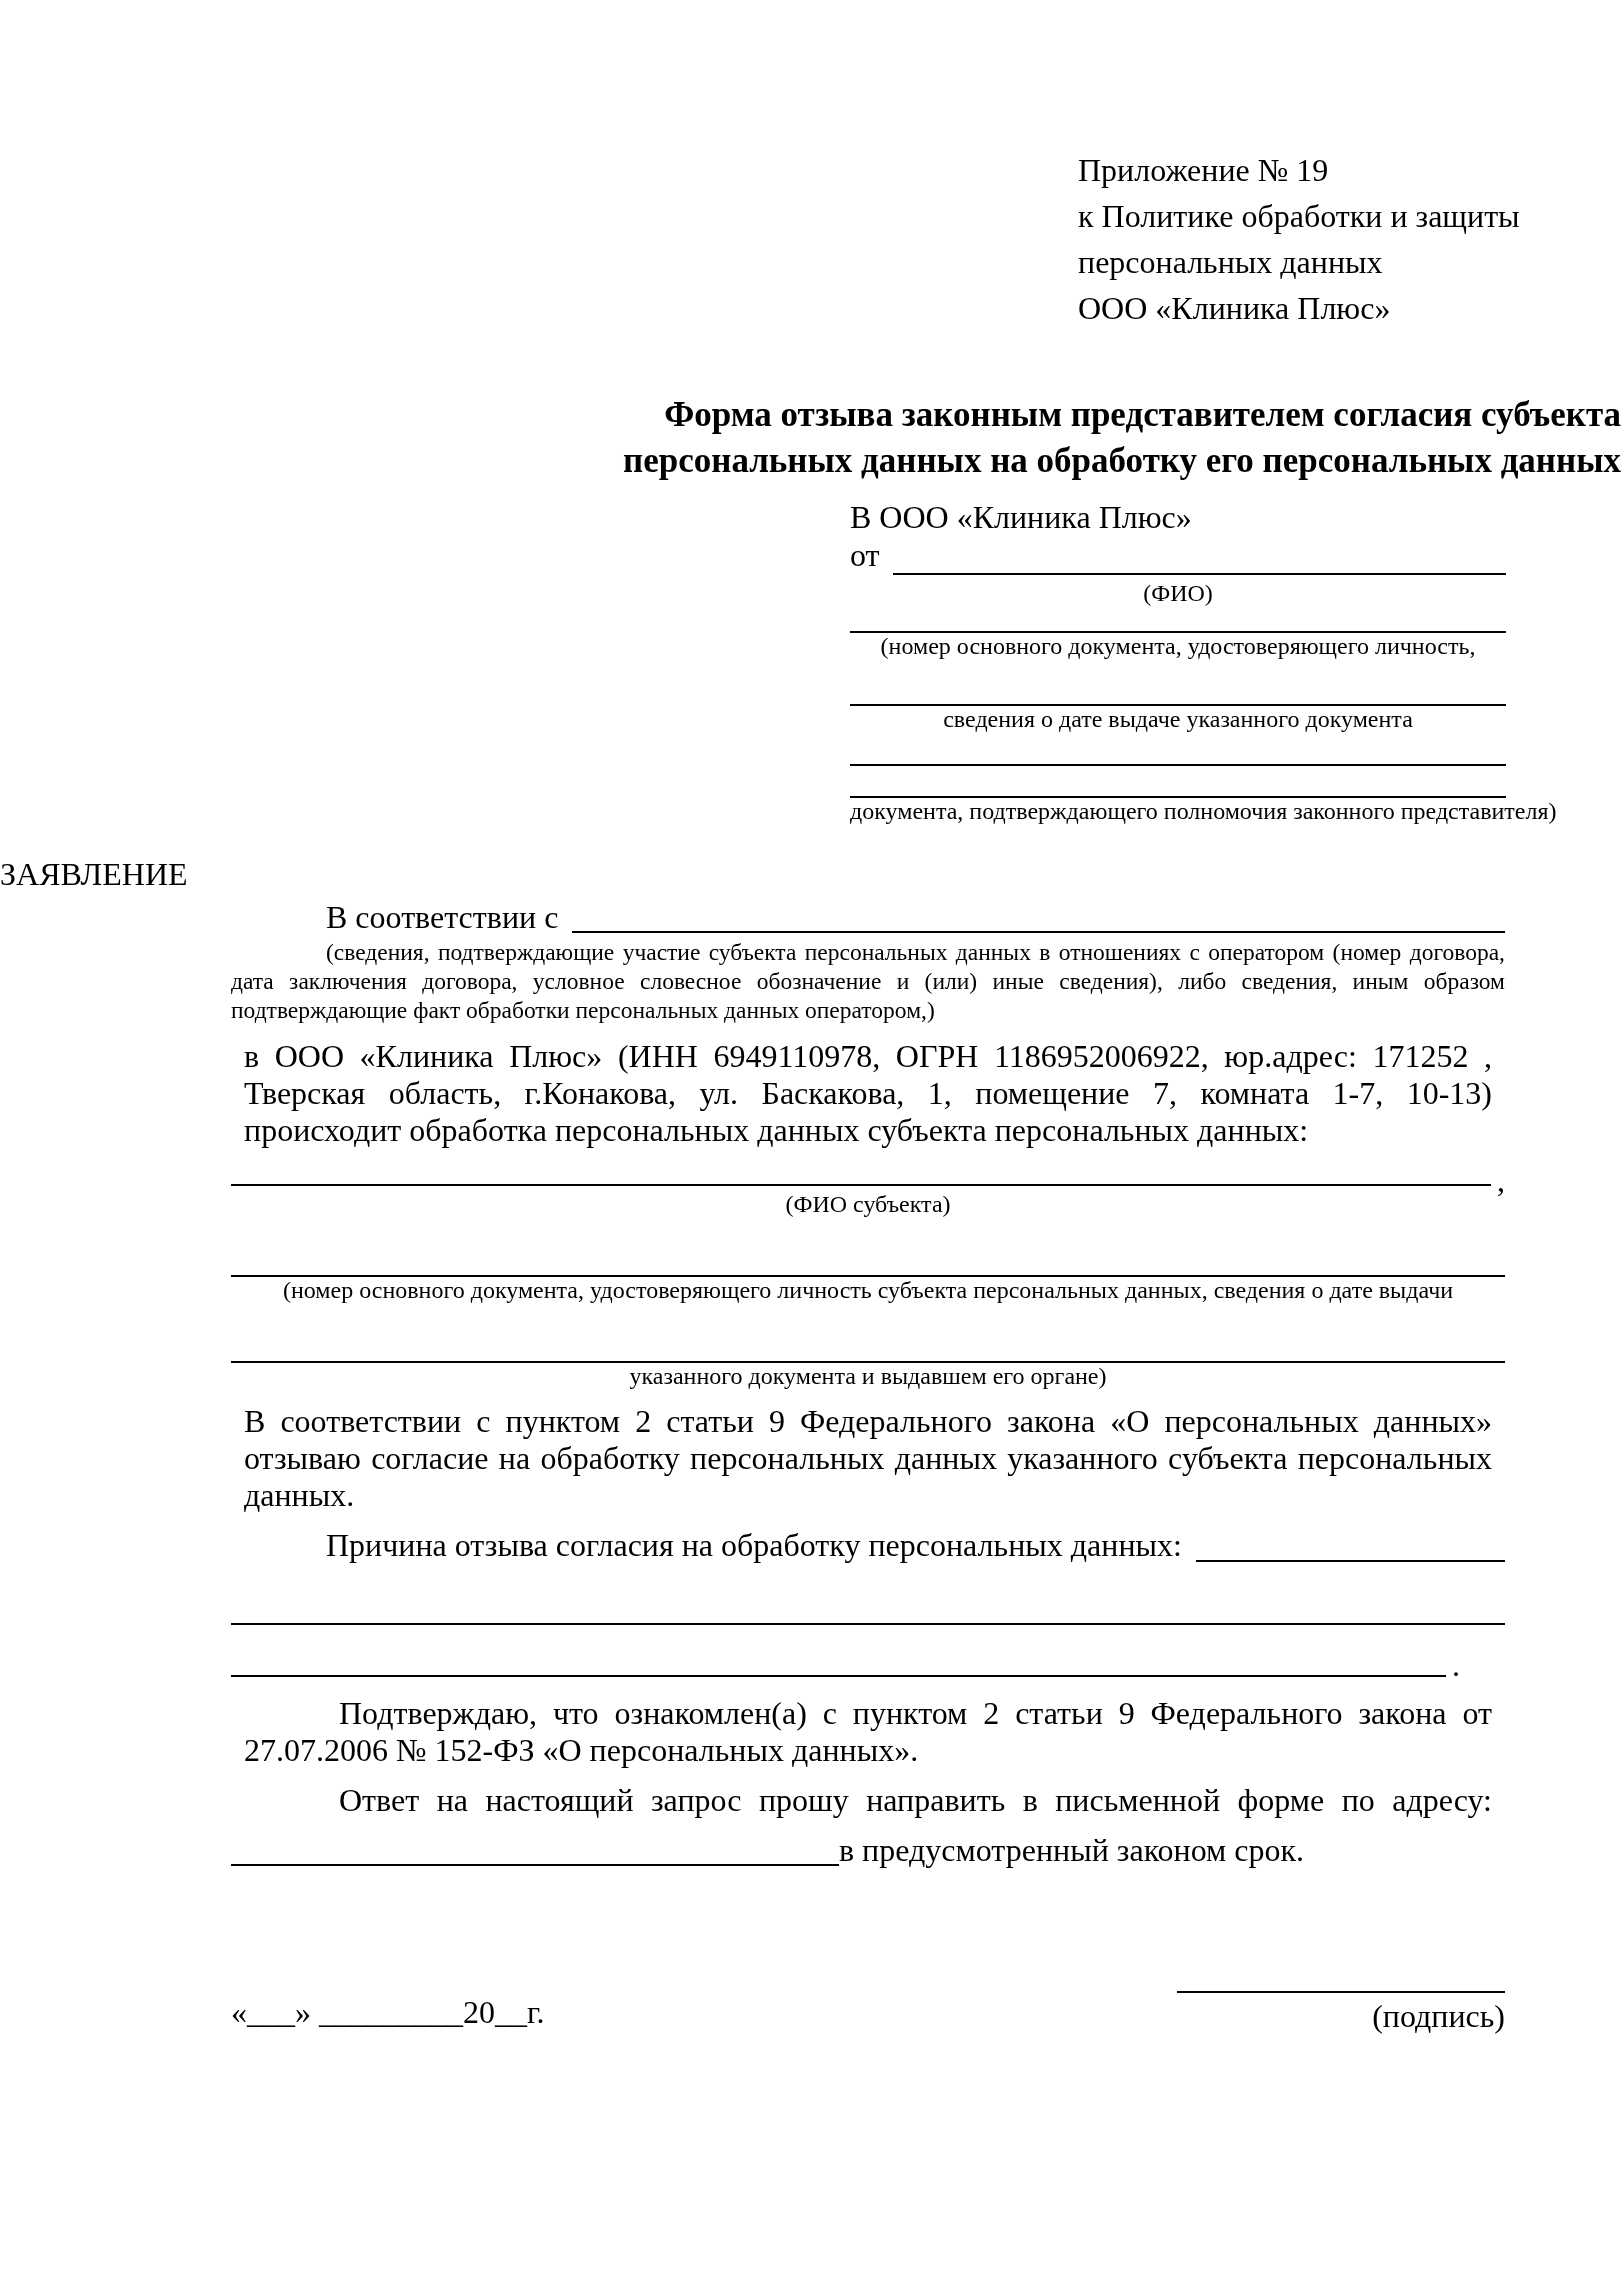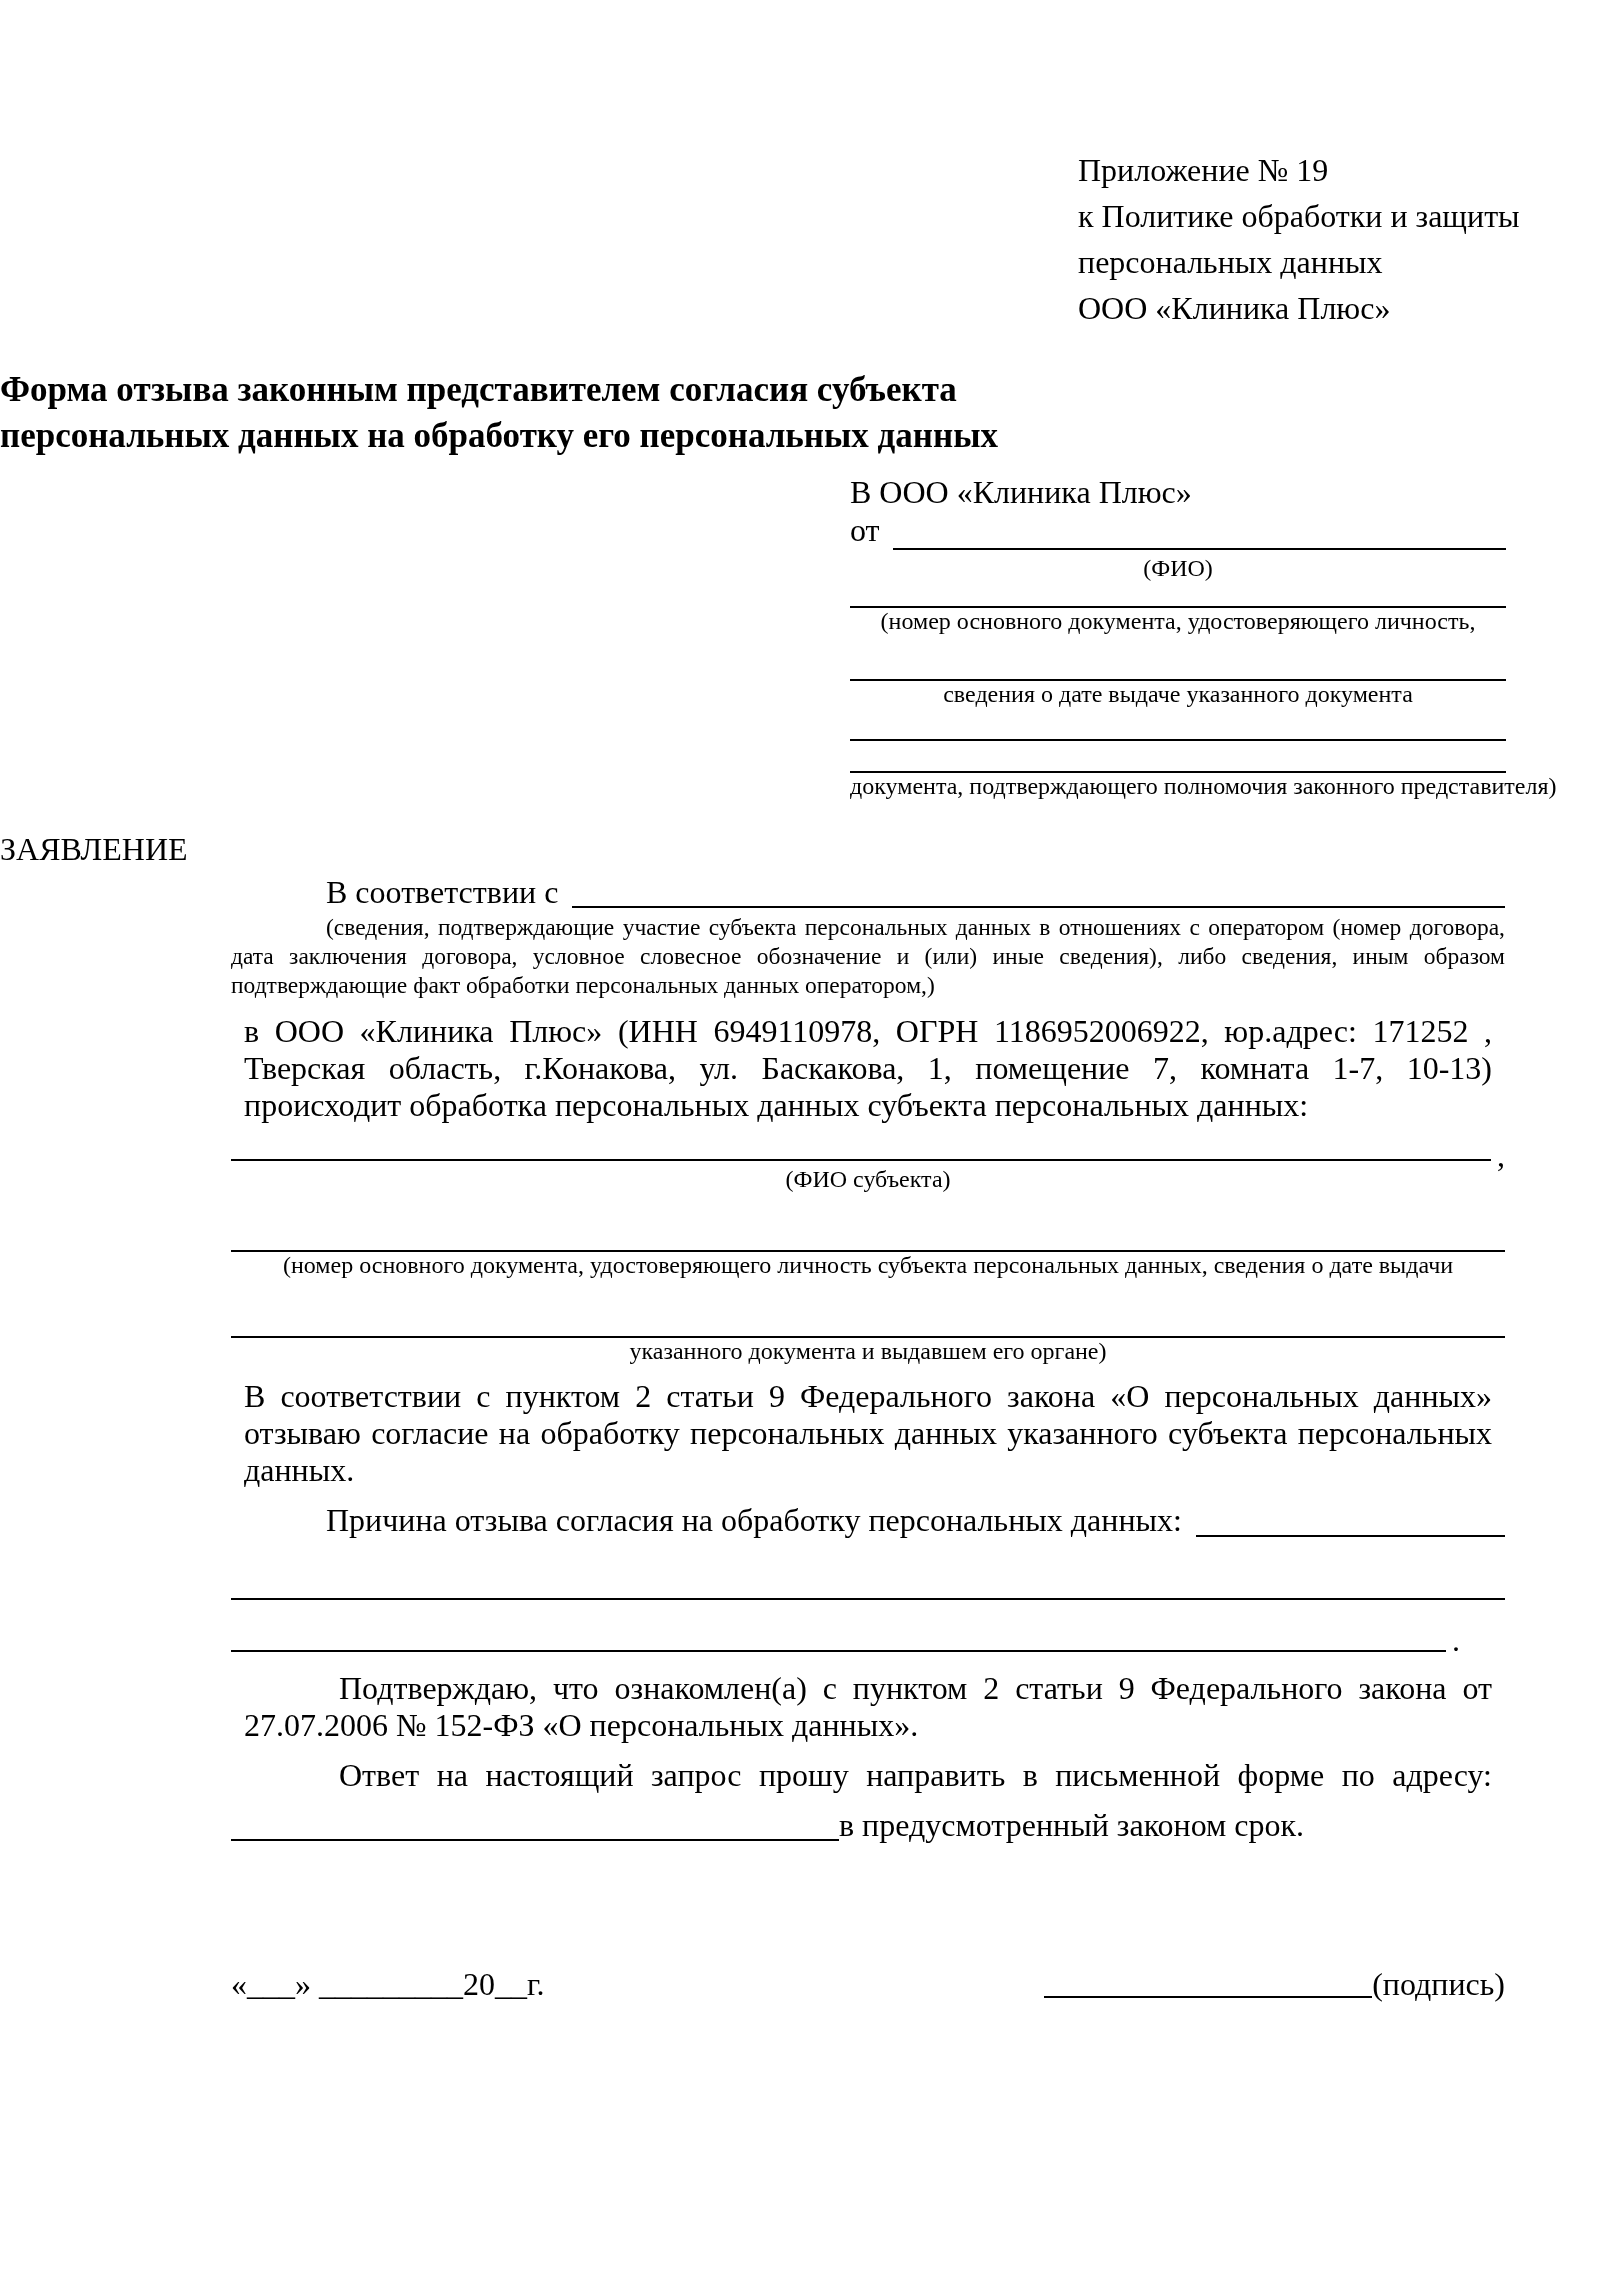--- a/index.html
+++ b/index.html
@@ -7,22 +7,22 @@
     width:1621px; height:2293px;
     background:#ffffff; color:#000000;
     font-family:"Liberation Serif","DejaVu Serif",serif;
     font-size:32px; line-height:37px;
     box-sizing:border-box;
     padding:147px 116px 0 231px;
     overflow:hidden;
   }
   .annex { margin-left:847px; line-height:46px; white-space:nowrap; }
   .title {
-    margin:36px -116px 0 -231px;
-    text-align:left; font-weight:bold;
+    margin:61px -116px 0 -231px;
+    text-align:right; font-weight:bold;
     font-size:35px; line-height:46px;
   }
   .addr { margin-left:619px; width:656px; margin-top:14px; }
   .addr-to { line-height:39px; }
   .row { display:flex; }
   .from-row { height:43px; }
   .from-label { margin-right:13.7px; }
   .uline { flex:1 1 auto; border-bottom:2.9px solid #000; margin-bottom:4.9px; }
   .cap {
     font-size:24px; line-height:27.4px;
@@ -39,21 +39,21 @@
   .tail { margin-left:5.9px; }
   .blank-full { height:35px; }
   .gap-top { margin-top:21.6px; }
   .period-row { height:35px; }
   .uline-fixed { flex:0 0 1215px; border-bottom:2.9px solid #000; margin-bottom:4.9px; }
   .reason-row { padding-left:95px; height:39px; }
   .justify-last { text-align:justify; text-align-last:justify; }
   .reply-row { height:39px; }
   .uline-fixed2 { flex:0 0 608px; border-bottom:2.9px solid #000; margin-bottom:4.9px; }
   .footer { display:flex; justify-content:space-between; align-items:center; margin-top:120px; }
-  .sig { display:flex; align-items:flex-end; }
+  .sig { display:flex; align-items:flex-end;flex-direction:column; }
   .uline-sig { display:inline-block; width:328px; border-bottom:2.9px solid #000; margin-bottom:4.9px; }
 </style>
 </head>
 <body>
 
 <div>
 
   <div class="annex">
     <div>Приложение № 19</div>
     <div>к Политике обработки и защиты</div>

